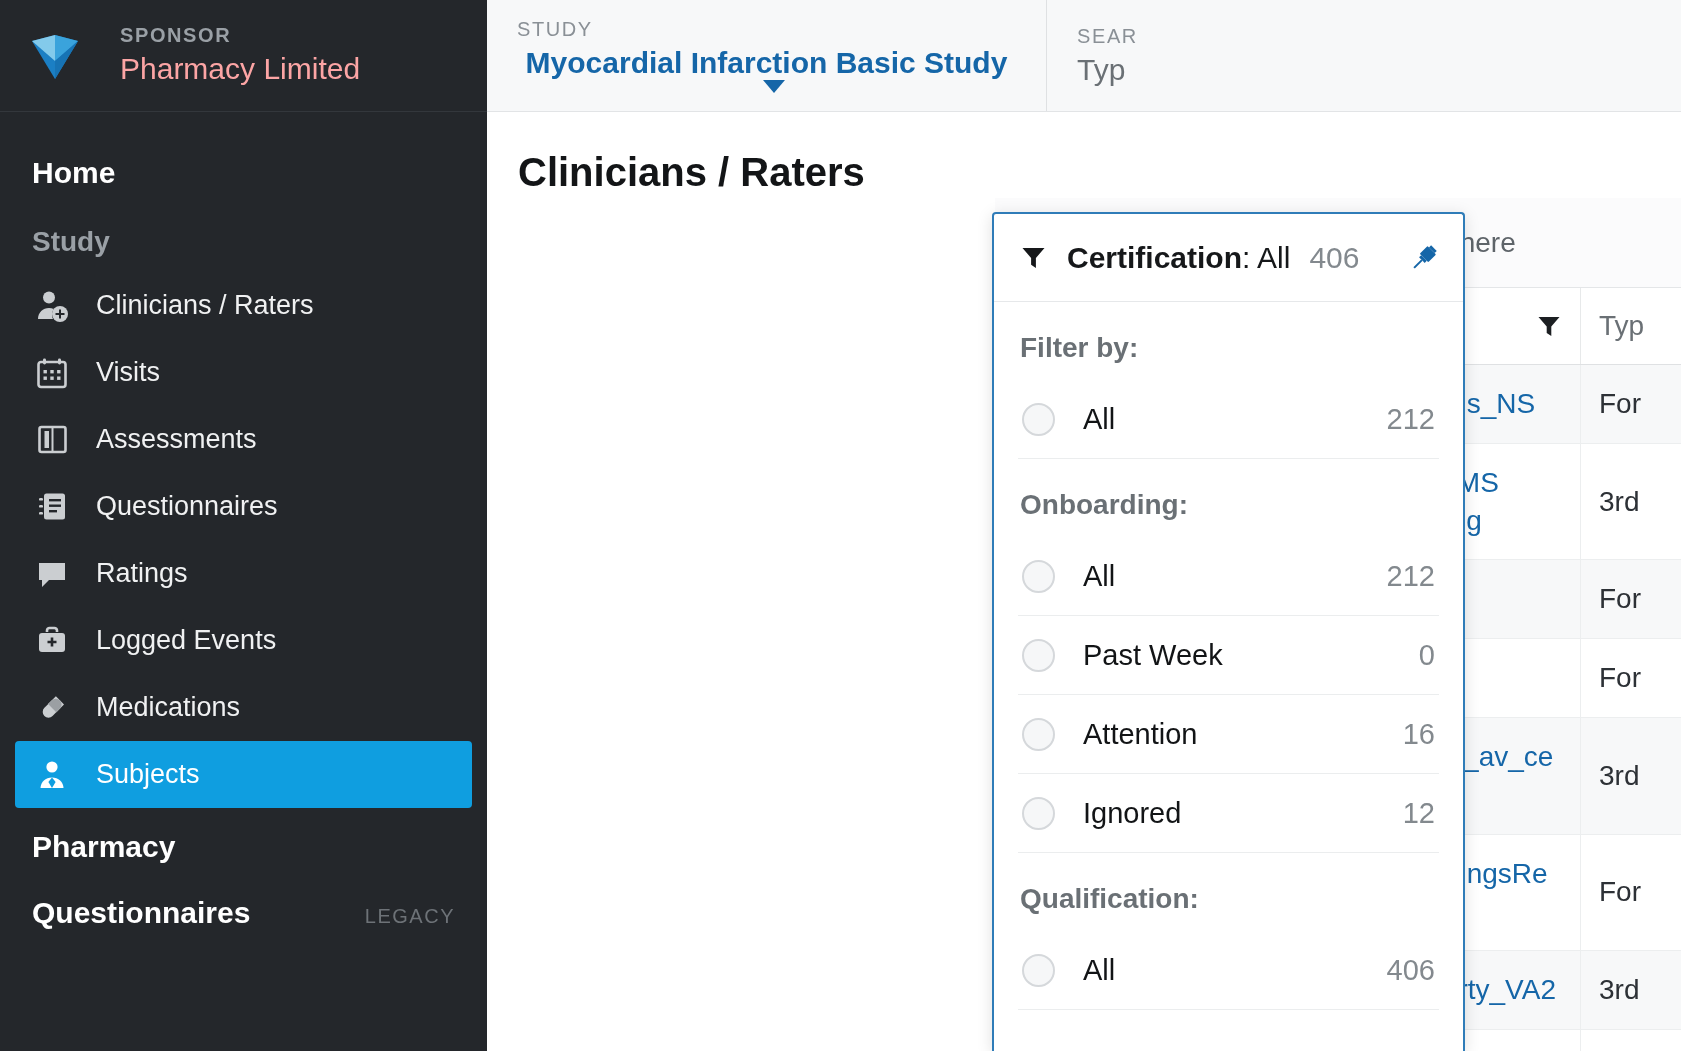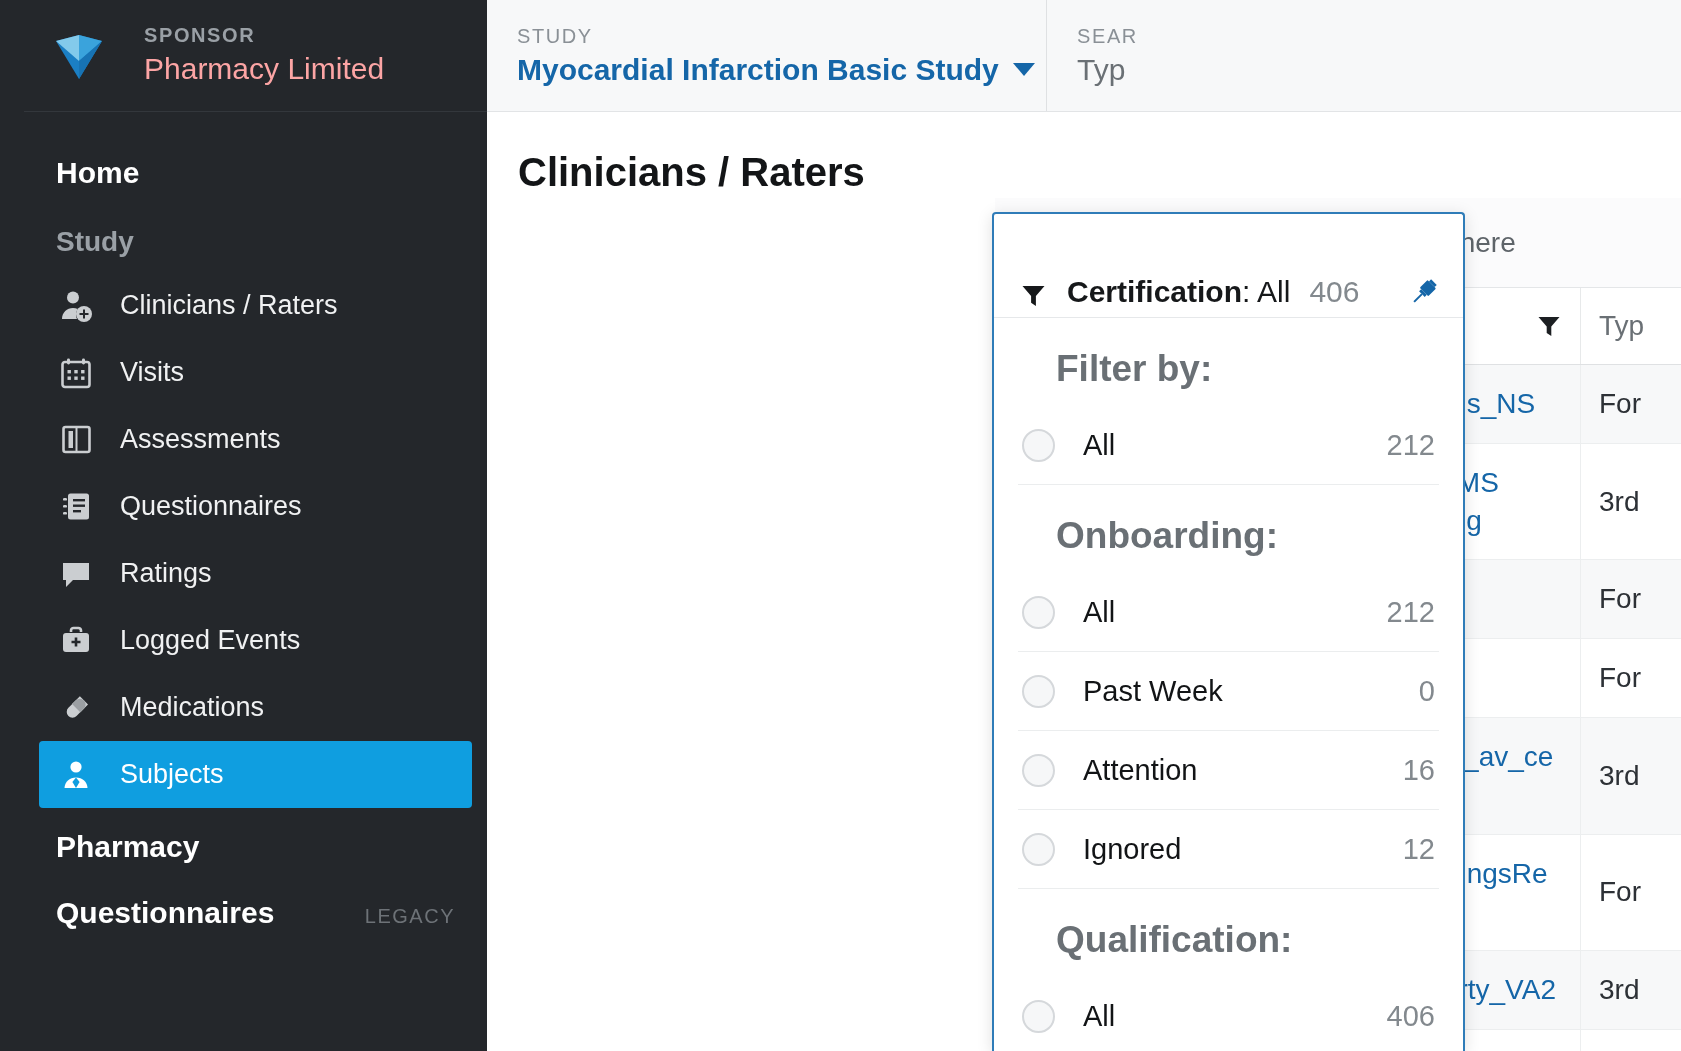--- a/index.html
+++ b/index.html
@@ -11,21 +11,20 @@
   }
   .app { position: relative; width: 1681px; height: 1051px; display: flex; }
 
   
   .sidebar {
     width: 487px; height: 1051px;
     background: #24272b;
     flex: 0 0 487px;
     position: relative;
     z-index: 5;
-    padding-left: 24px;
   }
   .brand {
     height: 112px;
     display: flex; align-items: center;
     padding-left: 26px;
     border-bottom: 1px solid #33373c;
   }
   .brand-logo { width: 58px; height: 58px; flex: 0 0 58px; position: relative; }
   .brand-text { margin-left: 36px; }
   .brand-sponsor {
@@ -90,21 +89,21 @@
   }
   .topcell.c1 { width: 560px; flex: 0 0 560px; }
   .topcell.c2 { width: 527px; flex: 0 0 527px; }
   .topcell.c3 { flex: 1 1 auto; border-right: none; overflow: hidden; }
   .top-label {
     font-size: 20px; letter-spacing: 1.6px;
     color: #8a9096; font-weight: 400; margin-bottom: 5px;
   }
   .top-value {
     font-size: 30px; color: #1566a8; font-weight: 700;
-    display: flex; align-items: center;
+    display: flex; align-items: center; flex-direction: column;
   }
   .caret {
     display: inline-block; margin-left: 14px;
     width: 0; height: 0;
     border-left: 11px solid transparent;
     border-right: 11px solid transparent;
     border-top: 13px solid #1566a8;
   }
   .top-search-value { font-size: 30px; color: #6a7075; font-weight: 400; }
 
@@ -175,35 +174,34 @@
     width: 473px; height: 839px;
     background: #ffffff;
     border: 2px solid #2f7cb8;
     border-bottom: none;
     border-radius: 4px 4px 0 0;
     box-shadow: 0 3px 16px rgba(0,0,0,0.13);
     z-index: 20;
     overflow: hidden;
   }
   .flyout-head {
-    height: 104px; display: flex; align-items: flex-end;
-    padding: 0 22px 8px 26px;
+    height: 88px; display: flex; align-items: center;
+    padding: 0 22px 0 26px;
     border-bottom: 1px solid #e6e8ea;
   }
   .fl-funnel { margin-right: 20px; display: flex; align-items: center; }
   .fl-title { font-size: 30px; color: #16181a; font-weight: 700; white-space: nowrap; }
   .fl-title .lighter { font-weight: 400; }
   .fl-count { font-size: 30px; color: #83898e; margin-left: 19px; }
   .fl-pin { margin-left: auto; display: flex; align-items: center; }
 
   .flyout-body { padding: 0 24px; }
   .group-label {
-    font-size: 37px; color: #6a7075; font-weight: 700;
+    font-size: 28px; color: #6a7075; font-weight: 700;
     padding: 30px 0 16px 2px;
-    margin-left: 36px;
   }
   .opt {
     display: flex; align-items: center;
     height: 79px;
     border-bottom: 1px solid #ebedee;
     padding: 0 4px;
   }
   .opt:last-child { border-bottom: 1px solid #ebedee; }
   .radio {
     width: 33px; height: 33px; flex: 0 0 33px;

